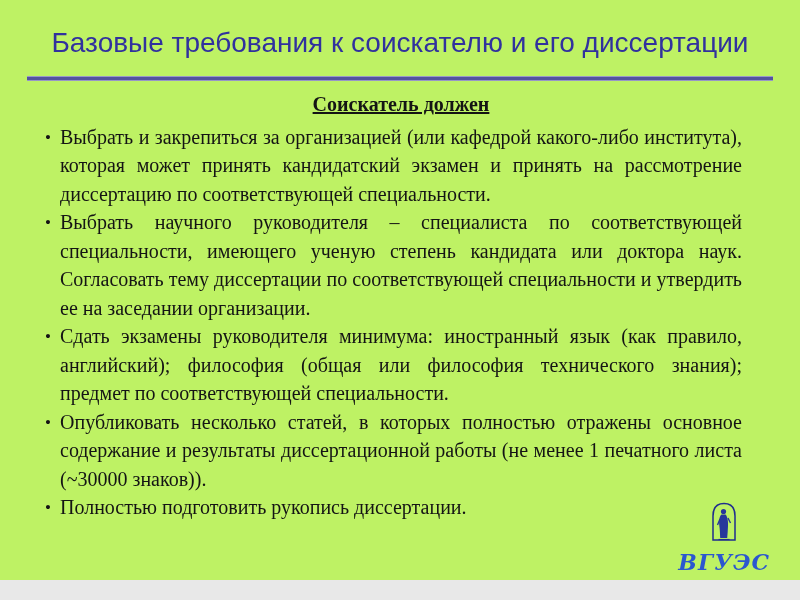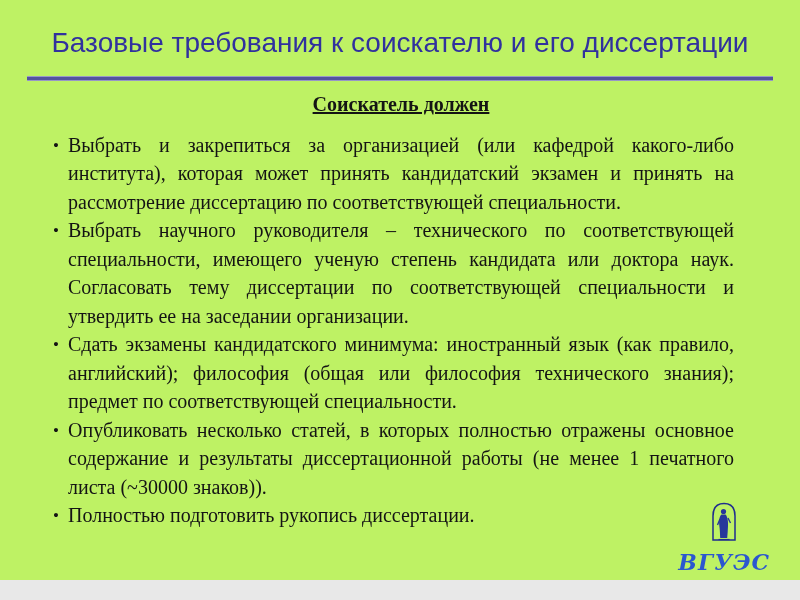--- a/index.html
+++ b/index.html
@@ -33,21 +33,21 @@
     line-height:28.5px;
     color:#141414;
   }
   .subtitle{
     text-align:center;
     font-weight:bold;
     margin:0;
     text-decoration:underline;
   }
   ul.bullet-list{
-    margin:12px;padding:0;
+    margin:4px;padding:0;
     list-style:none;
   }
   ul.bullet-list li{
     position:relative;
     text-align:justify;
     margin:0;padding:0;
   }
   ul.bullet-list li::before{
     content:"\2022";
     position:absolute;
@@ -80,22 +80,22 @@
 
   <div class="slide-title">Базовые требования к соискателю и его диссертации</div>
 
   <div class="title-divider"></div>
 
   <div class="content">
     <p class="subtitle">Соискатель должен</p>
 
     <ul class="bullet-list">
       <li>Выбрать и закрепиться за организацией (или кафедрой какого-либо института), которая может принять кандидатский экзамен и принять на рассмотрение диссертацию по соответствующей специальности.</li>
-      <li>Выбрать научного руководителя – технического по соответствующей специальности, имеющего ученую степень кандидата или доктора наук. Согласовать тему диссертации по соответствующей специальности и утвердить ее на заседании организации.</li>
-      <li>Сдать экзамены кандидатского минимума: иностранный язык (как правило, английский); философия (общая или философия технического знания); предмет по соответствующей специальности.</li>
+      <li>Выбрать научного руководителя – специалиста по соответствующей специальности, имеющего ученую степень кандидата или доктора наук. Согласовать тему диссертации по соответствующей специальности и утвердить ее на заседании организации.</li>
+      <li>Сдать экзамены руководителя минимума: иностранный язык (как правило, английский); философия (общая или философия технического знания); предмет по соответствующей специальности.</li>
       <li>Опубликовать несколько статей, в которых полностью отражены основное содержание и результаты диссертационной работы (не менее 1 печатного листа (~30000 знаков)).</li>
       <li>Полностью подготовить рукопись диссертации.</li>
     </ul>
   </div>
 
   <div class="logo">
     <svg class="logo-emblem" width="26" height="41" viewBox="0 0 26 41">
       <path d="M2 39 V15 Q2 2.5 13 2.5 Q24 2.5 24 15 V39 Z" fill="none" stroke="#1f2d8e" stroke-width="1.5"></path>
       <circle cx="12.5" cy="10.5" r="2.6" fill="#27379b"></circle>
       <path d="M10.5 13.5 C7.5 16 8 22 8.6 27 C9 31 9 34 9.2 37 L16.2 37

